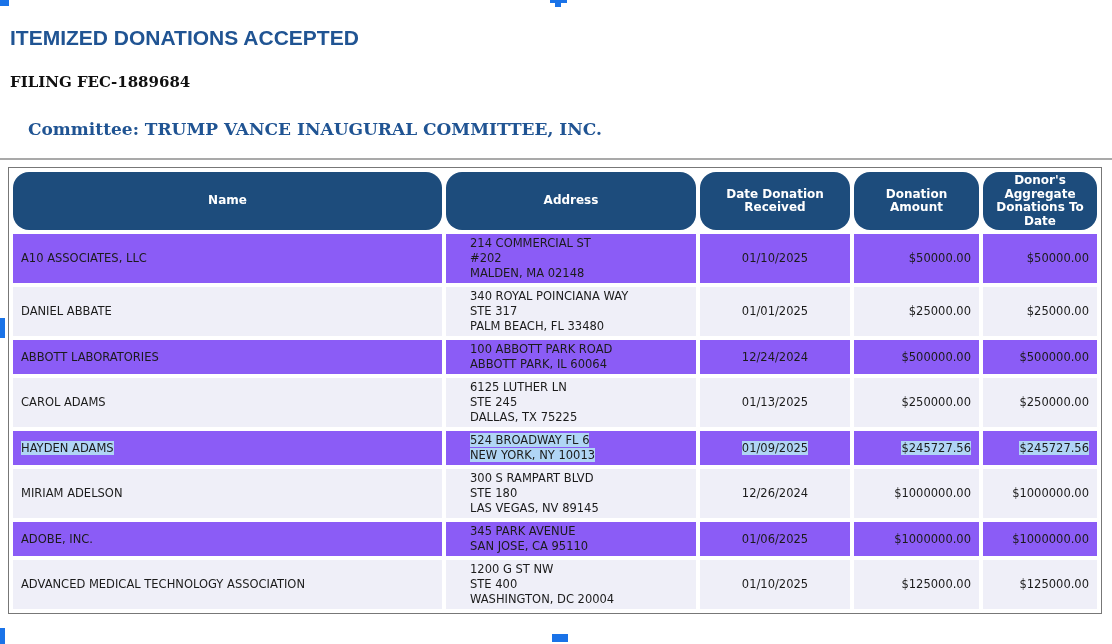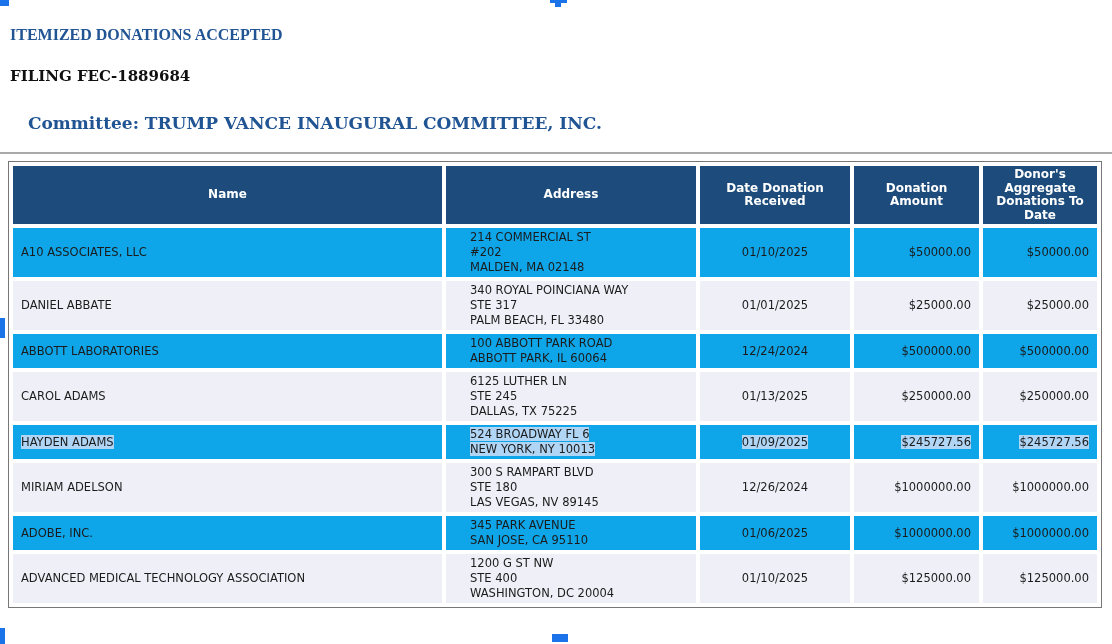--- a/index.html
+++ b/index.html
@@ -4,33 +4,33 @@
 <style>
   html,body{margin:0;padding:0;background:#fff;}
   .page{position:relative;width:1112px;height:644px;overflow:hidden;background:#fff;
         font-family:"DejaVu Sans","Liberation Sans",sans-serif;}
   
   .schedule-tag{display:inline-block;margin:14px 0 0 10px;background:var(--header-navy,#1d4c7c);
         color:#fff;font-family:"DejaVu Serif","Liberation Serif",serif;font-weight:bold;
         font-size:17px;letter-spacing:.3px;padding:5px 14px 6px 12px;
         clip-path:polygon(9px 0,100% 0,100% 100%,0 100%);}
   .doc-title{margin:26px 8px 0 10px;color:var(--heading-blue,#205493);
-        font-family:Liberation Serif, serif;font-weight:bold;font-size:16px;}
+        font-family:Liberation Sans, sans-serif;font-weight:bold;font-size:21px;}
   .filing-id{margin:23px 12px 0 10px;color:#101010;
         font-family:"DejaVu Serif","Liberation Serif",serif;font-weight:bold;font-size:15px;}
   .committee{margin:28px 0 0 28px;color:var(--heading-blue,#205493);
         font-family:"DejaVu Serif","Liberation Serif",serif;font-weight:bold;font-size:17px;}
   hr.divider{margin:19px 0 0 0;border:none;border-top:2px solid #a9a9a9;height:0;}
   
   table.donations{margin:7px 0 0 8px;border-collapse:separate;border-spacing:4px;
         border:1px solid #777;width:1094px;table-layout:fixed;background:#fff;}
   th{background:var(--header-navy,#1d4c7c);color:#fff;font-size:12px;line-height:13.5px;
-        font-weight:bold;text-align:center;vertical-align:middle;height:51px;padding:2px 4px;}
+        font-weight:bold;text-align:center;vertical-align:middle;height:51px;padding:2px 4px;border-radius:16px;}
   td{font-size:11.5px;line-height:15px;color:#1b1b1b;padding:2px 8px;
-        vertical-align:middle;background:#0ea5e9;word-wrap:break-word;}
+        vertical-align:middle;background:#8b5cf6;word-wrap:break-word;}
   tr.stripe td{background:var(--row-stripe,#efeff8);}
   td.c-addr{padding-left:24px;}
   td.c-date{text-align:center;}
   td.c-amt,td.c-agg{text-align:right;}
   .hl{background:var(--selection-blue,#b0d5f5);}
   
   .handle{position:absolute;background:var(--handle-blue,#1a73e8);}
   .h-topleft{left:0;top:0;width:9px;height:6px;}
   .h-topbar{left:550px;top:0;width:17px;height:3px;}
   .h-topstub{left:555px;top:3px;width:6px;height:4px;}

